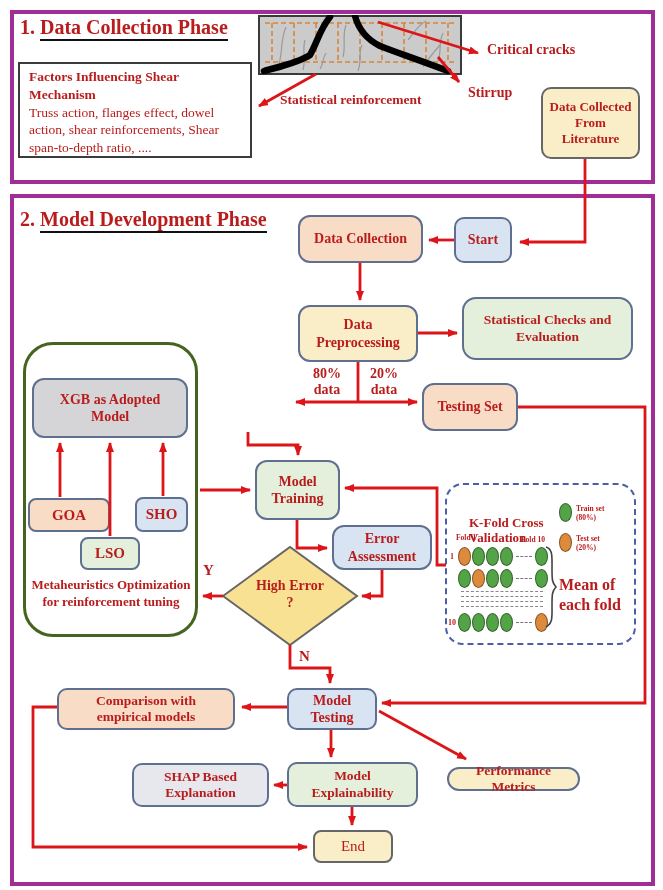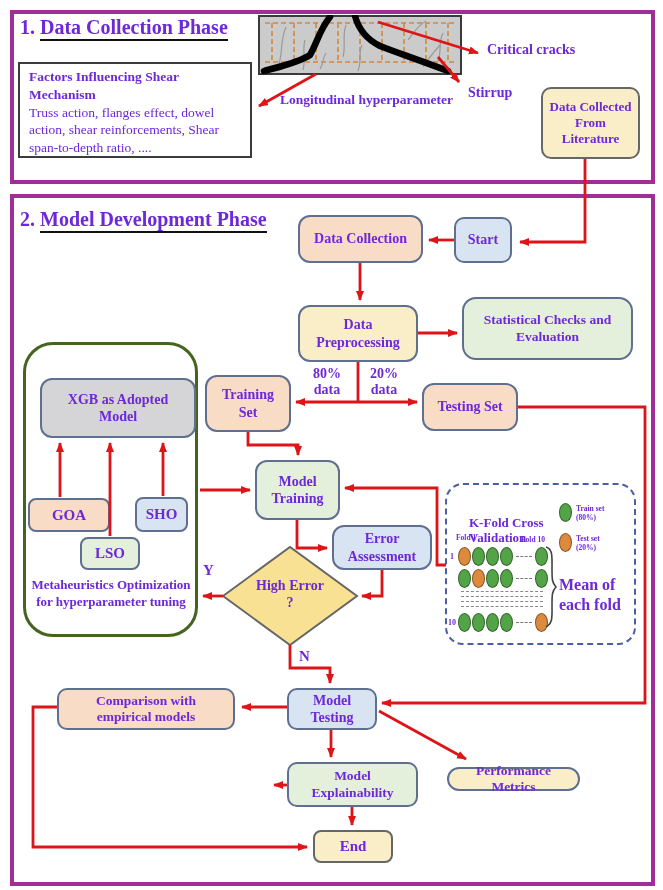--- a/index.html
+++ b/index.html
@@ -1,28 +1,28 @@
 <!DOCTYPE html>
 <html style="--phase_border: #a12d96; --arrow: #dd1518; --salmon: #f9dcc6; --blue: #d9e4f2; --cream: #faeec9; --green: #e4f0dc; --grey: #d5d5d8; --shap_grey: #e6e8ee; --node_border: #5f6f90; --diamond_fill: #f8e193; --container_border: #44641f; --kfold_border: #4a5fa5; --train_color: #53a446; --test_color: #dd8a3d; --beam_fill: #cbcbcb; --beam_dash: #d4873c;"><head>
 <meta charset="utf-8">
 <style>
   html,body{margin:0;padding:0;background:#fff;}
   .stage{position:relative;width:663px;height:890px;background:#fff;overflow:hidden;
-         font-family:"Liberation Serif","DejaVu Serif",serif;color:#6d28d9;}
+         font-family:"Liberation Serif","DejaVu Serif",serif;color:#b91c1c;}
   .phase{position:absolute;border:4px solid var(--phase_border);background:transparent;}
   .phase-title{position:absolute;font-size:20px;font-weight:bold;white-space:nowrap;}
   .pt-u{border-bottom:2.5px solid #111;padding-bottom:1px;}
   .node{position:absolute;border:2px solid var(--node_border);border-radius:12px;
         display:flex;align-items:center;justify-content:center;text-align:center;
         font-weight:bold;font-size:13.5px;line-height:1.22;z-index:3;box-sizing:border-box;padding:2px 6px;}
   .c-salmon{background:var(--salmon);}
   .c-blue{background:var(--blue);}
   .c-cream{background:var(--cream);}
   .c-green{background:var(--green);}
-  .c-grey{background:var(--grey);margin-left:8px;}
+  .c-grey{background:var(--grey);}
   .c-shap{background:var(--shap_grey);}
   .factors{position:absolute;left:18px;top:62px;width:234px;height:96px;background:#fff;
            border:2px solid #3c3c3c;box-sizing:border-box;padding:4px 9px;font-size:13.5px;line-height:1.32;z-index:3;}
   .factors .fh{font-weight:bold;display:inline;}
   .flabel{position:absolute;font-weight:bold;z-index:4;white-space:nowrap;}
   .greenbox{position:absolute;left:23px;top:342px;width:175px;height:295px;border:3px solid var(--container_border);
             border-radius:30px;box-sizing:border-box;background:#fff;z-index:2;}
   .meta-cap{position:absolute;left:27px;top:577px;width:168px;text-align:center;font-weight:bold;
             font-size:13px;line-height:1.3;z-index:3;}
   .diamond-text{position:absolute;left:252px;top:578px;width:76px;text-align:center;font-weight:bold;
@@ -36,21 +36,21 @@
   .koval.train,.koval[data-type="train"]{background:var(--train_color);}
   .koval.test,.koval[data-type="test"]{background:var(--test_color);}
   .krow{position:absolute;display:flex;align-items:center;gap:1px;}
   .krow-gap{display:inline-block;width:16px;height:0;border-top:1px dashed #777;margin:0 2px;}
   .krow-label{position:absolute;font-size:8px;font-weight:bold;}
   .kf-fold{position:absolute;font-size:7.5px;font-weight:bold;white-space:nowrap;}
   .kf-dots{position:absolute;left:14px;width:82px;height:0;border-top:1px dashed #888;}
   .kf-mean{position:absolute;left:112px;top:90px;width:64px;font-size:16px;font-weight:bold;line-height:1.25;}
   .svg-abs{position:absolute;left:0;top:0;z-index:6;pointer-events:none;}
   .svg-under{position:absolute;z-index:2;}
-  .end-node{font-weight:bold;font-size:15px;}
+  .end-node{font-weight:normal;font-size:15px;}
 </style>
 </head>
 <body>
 
 <div class="stage">
 
   <div class="phase" style="left:10px;top:10px;width:637px;height:166px;"></div>
   <div class="phase" style="left:10px;top:194px;width:637px;height:684px;"></div>
 
   <div class="phase-title" style="left:20px;top:16px;">
@@ -89,45 +89,44 @@
         <path d="M62,54 C66,48 64,44 68,38"></path>
     </g>
     <g stroke="#000" stroke-width="6.5" fill="none" stroke-linecap="round" stroke-linejoin="round">
       <path d="M6,56 C20,52 40,48 52,40 C58,30 62,14 72,2"></path>
       <path d="M97,1 C100,12 108,24 122,31 C140,38 158,44 190,56"></path>
     </g>
   </svg>
 
   <div class="flabel" style="left:487px;top:42px;font-size:14px;">Critical cracks</div>
   <div class="flabel" style="left:468px;top:85px;font-size:14px;">Stirrup</div>
-  <div class="flabel" style="left:280px;top:92px;font-size:13.5px;">Longitudinal hyperparameter</div>
+  <div class="flabel" style="left:280px;top:92px;font-size:13.5px;">Statistical reinforcement</div>
 
   <div class="node c-cream" style="left:541px;top:87px;width:99px;height:72px;border-radius:10px;border-color:#666;font-size:13px;">Data Collected From Literature</div>
 
   <div class="phase-title" style="left:20px;top:208px;">
     <span>2.</span>
     <span class="pt-u">Model Development Phase</span>
   </div>
 
   <div class="node c-salmon" style="left:298px;top:215px;width:125px;height:48px;font-size:14px;">Data Collection</div>
   <div class="node c-blue" style="left:454px;top:217px;width:58px;height:46px;border-radius:10px;font-size:14px;">Start</div>
   <div class="node c-cream" style="left:298px;top:305px;width:120px;height:57px;font-size:14px;">Data Preprocessing</div>
   <div class="node c-green" style="left:462px;top:297px;width:171px;height:63px;border-radius:14px;">Statistical Checks and Evaluation</div>
-  <div class="node c-salmon" style="left:205px;top:375px;width:86px;height:57px;font-size:14px;">Training Set</div>
   <div class="node c-salmon" style="left:422px;top:383px;width:96px;height:48px;font-size:14px;">Testing Set</div>
 
   <div class="flabel" style="left:305px;top:366px;width:44px;font-size:14px;white-space:normal;text-align:center;line-height:1.15;">80% data</div>
   <div class="flabel" style="left:362px;top:366px;width:44px;font-size:14px;white-space:normal;text-align:center;line-height:1.15;">20% data</div>
 
   <div class="greenbox"></div>
   <div class="node c-grey" style="left:32px;top:378px;width:156px;height:60px;font-size:14px;">XGB as Adopted Model</div>
   <div class="node c-salmon" style="left:28px;top:498px;width:82px;height:34px;border-radius:8px;font-size:15px;">GOA</div>
   <div class="node c-blue" style="left:135px;top:497px;width:53px;height:35px;border-radius:8px;font-size:15px;">SHO</div>
   <div class="node c-green" style="left:80px;top:537px;width:60px;height:33px;border-radius:8px;font-size:15px;">LSO</div>
-  <div class="meta-cap">Metaheuristics Optimization for hyperparameter tuning</div>
+  <div class="meta-cap">Metaheuristics Optimization for reinforcement tuning</div>
 
   <div class="node c-green" style="left:255px;top:460px;width:85px;height:60px;font-size:14px;">Model Training</div>
   <div class="node c-blue" style="left:332px;top:525px;width:100px;height:45px;font-size:14px;">Error Assessment</div>
 
   <div class="diamond-text">High Error ?</div>
   <div class="flabel" style="left:203px;top:562px;font-size:15px;">Y</div>
   <div class="flabel" style="left:299px;top:648px;font-size:15px;">N</div>
 
   <div class="kfold">
     <div class="kf-title">K-Fold Cross Validation</div>
@@ -174,20 +173,21 @@
       </div>
 
     <svg style="position:absolute;left:96px;top:60px;" width="14" height="84" viewBox="0 0 14 84">
       <path d="M3,2 C10,4 9,12 9,24 C9,34 9,38 13,42 C9,46 9,50 9,60 C9,72 10,78 3,82" fill="none" stroke="#444" stroke-width="1.6"></path>
     </svg>
     <div class="kf-mean">Mean of each fold</div>
   </div>
 
   <div class="node c-blue" style="left:287px;top:688px;width:90px;height:42px;border-radius:10px;font-size:14px;">Model Testing</div>
   <div class="node c-salmon" style="left:57px;top:688px;width:178px;height:42px;border-radius:10px;padding:0 26px;">Comparison with empirical models</div>
+  <div class="node c-shap" style="left:132px;top:763px;width:137px;height:44px;border-radius:10px;">SHAP Based Explanation</div>
   <div class="node c-green" style="left:287px;top:762px;width:131px;height:45px;border-radius:10px;">Model Explainability</div>
   <div class="node c-cream" style="left:447px;top:767px;width:133px;height:24px;border-radius:18px;">Performance Metrics</div>
   <div class="node c-cream end-node" style="left:313px;top:830px;width:80px;height:33px;border-radius:8px;border-color:#666;">End</div>
 
   <svg class="svg-under" style="left:0;top:0;" width="663" height="890">
     <polygon points="223,596 290,547 357,596 290,645" fill="var(--diamond_fill)" stroke="#666" stroke-width="2"></polygon>
   </svg>
 
   <svg class="svg-abs" width="663" height="890" viewBox="0 0 663 890">
     <defs>

